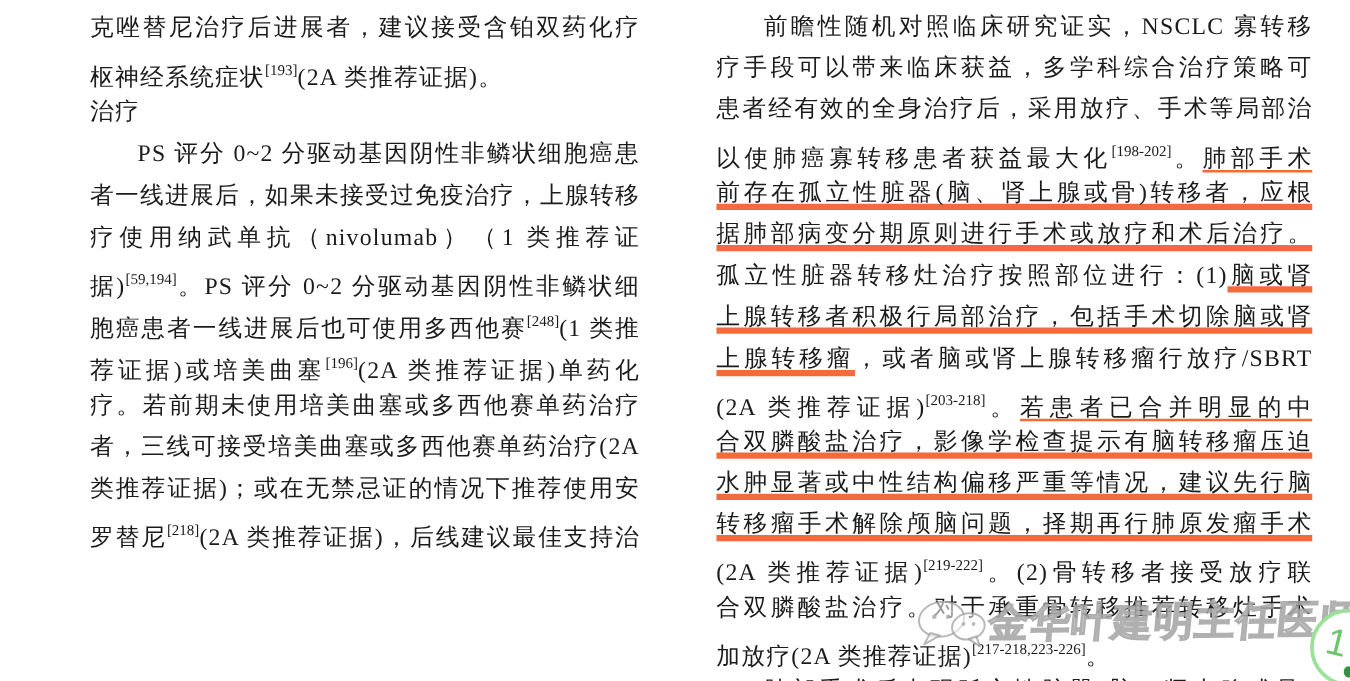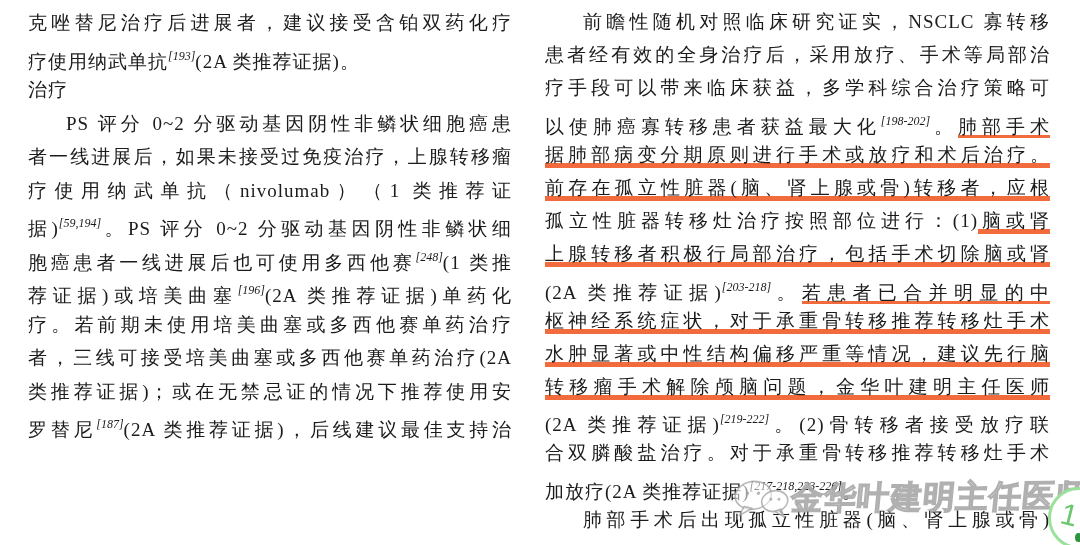--- a/index.html
+++ b/index.html
@@ -16,29 +16,28 @@
   .col-left{left:28px;top:6px;width:484px;}
   .col-right{left:545px;top:5px;width:505px;}
   .line{
     font-size:19px;
     text-align:justify;
     text-align-last:justify;
     text-justify:inter-character;
     overflow:hidden;
     letter-spacing:1px;
   }
-  .col-left .line{height:33.5px;line-height:33.5px;}
-  .col-right .line{height:33.2px;line-height:33.2px;}
+  .col-left .line{height:33.5px;line-height:33.5px;margin-left:44px;}
+  .col-right .line{height:33.2px;line-height:33.2px;margin-left:28px;}
   .line.short{text-align-last:left;}
   .line.indent{text-indent:38px;}
   .sup{
     font-size:12px;
     vertical-align:8px;
     letter-spacing:0;
-    font-style:italic;
   }
   .u{
     background:linear-gradient(var(--hl),var(--hl)) left bottom/100% 5px no-repeat;
     padding-bottom:3px;
   }
   
   .watermark{
     position:absolute;
     left:731px;top:472px;
     display:flex;align-items:center;
@@ -80,48 +79,49 @@
     background:#2f9440;
   }
 </style>
 </head>
 <body>
 
 <div class="page" style="background: rgb(255, 255, 255); color: rgb(27, 27, 27); --hl: #f26b3d;">
 
   <div class="col col-left" id="col-left">
       <div class="line"><span>克唑替尼治疗后进展者，建议接受含铂双药化疗</span></div>
-      <div class="line short"><span>疗使用纳武单抗</span><span class="sup">[193]</span><span>(2A 类推荐证据)。</span></div>
+      <div class="line short"><span>枢神经系统症状</span><span class="sup">[193]</span><span>(2A 类推荐证据)。</span></div>
       <div class="line short"><span>治疗</span></div>
       <div class="line indent"><span>PS 评分 0~2 分驱动基因阴性非鳞状细胞癌患</span></div>
       <div class="line"><span>者一线进展后，如果未接受过免疫治疗，上腺转移瘤</span></div>
       <div class="line"><span>疗使用纳武单抗（nivolumab）（1 类推荐证</span></div>
       <div class="line"><span>据)</span><span class="sup">[59,194]</span><span>。PS 评分 0~2 分驱动基因阴性非鳞状细</span></div>
       <div class="line"><span>胞癌患者一线进展后也可使用多西他赛</span><span class="sup">[248]</span><span>(1 类推</span></div>
       <div class="line"><span>荐证据)或培美曲塞</span><span class="sup">[196]</span><span>(2A 类推荐证据)单药化</span></div>
       <div class="line"><span>疗。若前期未使用培美曲塞或多西他赛单药治疗</span></div>
       <div class="line"><span>者，三线可接受培美曲塞或多西他赛单药治疗(2A</span></div>
       <div class="line"><span>类推荐证据)；或在无禁忌证的情况下推荐使用安</span></div>
-      <div class="line"><span>罗替尼</span><span class="sup">[187]</span><span>(2A 类推荐证据)，后线建议最佳支持治</span></div>
+      <div class="line"><span>罗替尼</span><span class="sup">[218]</span><span>(2A 类推荐证据)，后线建议最佳支持治</span></div>
       <div class="line short"></div>
     </div>
 
   <div class="col col-right" id="col-right">
       <div class="line indent"><span>前瞻性随机对照临床研究证实，NSCLC 寡转移</span></div>
+      <div class="line"><span>疗手段可以带来临床获益，多学科综合治疗策略可</span></div>
       <div class="line"><span>患者经有效的全身治疗后，采用放疗、手术等局部治</span></div>
-      <div class="line"><span>疗手段可以带来临床获益，多学科综合治疗策略可</span></div>
       <div class="line"><span>以使肺癌寡转移患者获益最大化</span><span class="sup">[198-202]</span><span>。</span><span class="u">肺部手术</span></div>
+      <div class="line"><span class="u">前存在孤立性脏器(脑、肾上腺或骨)转移者，应根</span></div>
       <div class="line"><span class="u">据肺部病变分期原则进行手术或放疗和术后治疗。</span></div>
-      <div class="line"><span class="u">前存在孤立性脏器(脑、肾上腺或骨)转移者，应根</span></div>
       <div class="line"><span>孤立性脏器转移灶治疗按照部位进行：(1)</span><span class="u">脑或肾</span></div>
       <div class="line"><span class="u">上腺转移者积极行局部治疗，包括手术切除脑或肾</span></div>
+      <div class="line"><span class="u">上腺转移瘤</span><span>，或者脑或肾上腺转移瘤行放疗/SBRT</span></div>
       <div class="line"><span>(2A 类推荐证据)</span><span class="sup">[203-218]</span><span>。</span><span class="u">若患者已合并明显的中</span></div>
-      <div class="line"><span class="u">枢神经系统症状，对于承重骨转移推荐转移灶手术</span></div>
+      <div class="line"><span class="u">合双膦酸盐治疗，影像学检查提示有脑转移瘤压迫</span></div>
       <div class="line"><span class="u">水肿显著或中性结构偏移严重等情况，建议先行脑</span></div>
-      <div class="line"><span class="u">转移瘤手术解除颅脑问题，金华叶建明主任医师</span></div>
+      <div class="line"><span class="u">转移瘤手术解除颅脑问题，择期再行肺原发瘤手术</span></div>
       <div class="line"><span>(2A 类推荐证据)</span><span class="sup">[219-222]</span><span>。(2)骨转移者接受放疗联</span></div>
       <div class="line"><span>合双膦酸盐治疗。对于承重骨转移推荐转移灶手术</span></div>
       <div class="line short"><span>加放疗(2A 类推荐证据)</span><span class="sup">[217-218,223-226]</span><span>。</span></div>
       <div class="line indent"><span>肺部手术后出现孤立性脏器(脑、肾上腺或骨)</span></div>
     </div>
 
   <div class="watermark">
     <svg class="wm-icon" width="66" height="52" viewBox="0 0 66 52">
       <g fill="rgba(255,255,255,0.55)" stroke="rgba(160,160,160,0.75)" stroke-width="1.6">
         <ellipse cx="22" cy="22" rx="18" ry="14"></ellipse>

